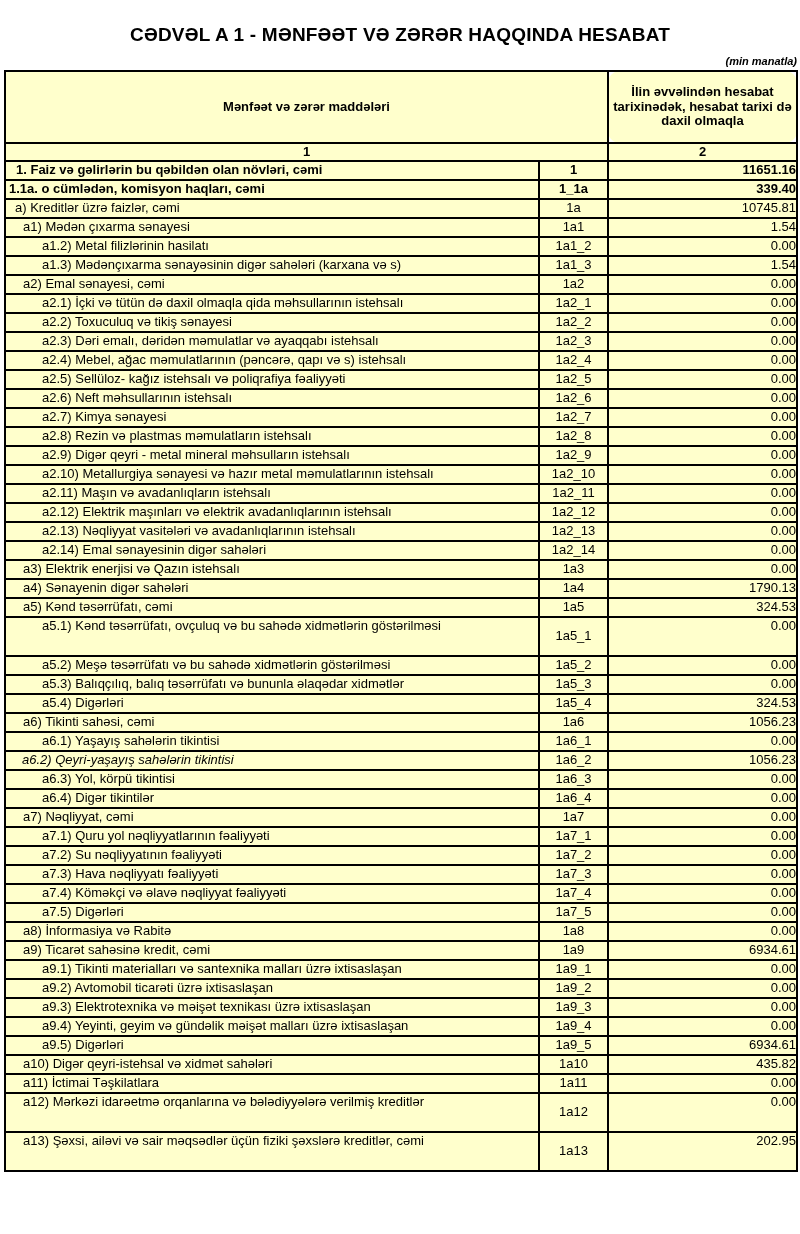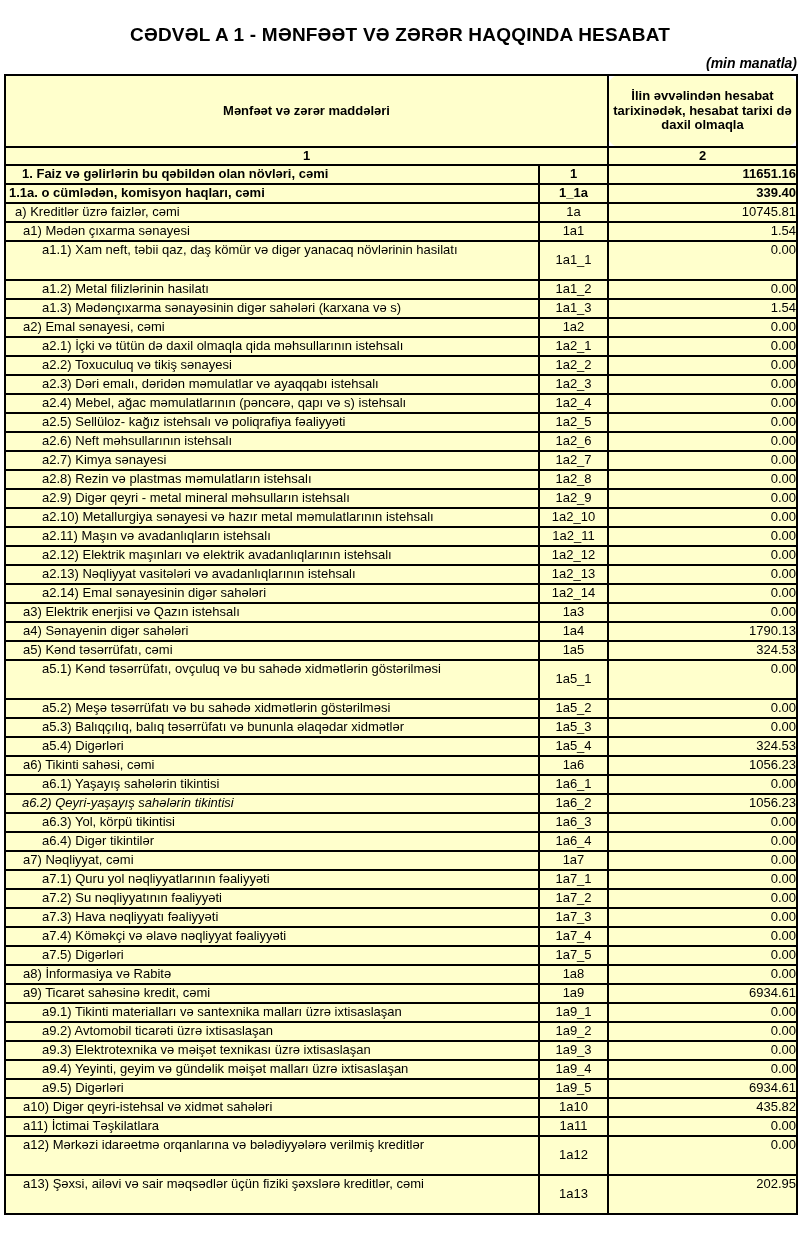--- a/index.html
+++ b/index.html
@@ -15,21 +15,21 @@
     text-align:center;
     font-weight:bold;
     font-size:19px;
     letter-spacing:.2px;
   }
   .note{
     margin:9px 3px 3px 0;
     text-align:right;
     font-style:italic;
     font-weight:bold;
-    font-size:14px;
+    font-size:11px;
   }
   table.report{
     border-collapse:collapse;
     table-layout:fixed;
     width:792px;
     margin-left:4px;
   }
   table.report td, table.report th{
     border:2px solid #000;
     background:#FFFFCC;
@@ -92,44 +92,39 @@
       <th class="items-head" colspan="2">Mənfəət və zərər maddələri</th>
       <th class="value-head">İlin əvvəlindən hesabat tarixinədək, hesabat tarixi də daxil olmaqla</th>
     </tr>
     <tr class="numrow">
       <td colspan="2">1</td>
       <td>2</td>
     </tr>
   </thead>
   <tbody class="data" id="rows">
       <tr class="bold">
-        <td class="lbl" style="padding-left: 16px;">1. Faiz və gəlirlərin bu qəbildən olan növləri, cəmi</td>
+        <td class="lbl" style="padding-left: 10px;">1. Faiz və gəlirlərin bu qəbildən olan növləri, cəmi</td>
         <td class="code">1</td>
         <td class="val">11651.16</td>
       </tr>
       <tr class="bold">
         <td class="lbl" style="padding-left: 3px;">1.1a. o cümlədən, komisyon haqları, cəmi</td>
         <td class="code">1_1a</td>
         <td class="val white">339.40</td>
       </tr>
       <tr>
         <td class="lbl" style="padding-left: 9px;">a) Kreditlər üzrə faizlər, cəmi</td>
         <td class="code">1a</td>
         <td class="val">10745.81</td>
       </tr>
       <tr>
         <td class="lbl" style="padding-left: 17px;">a1) Mədən çıxarma sənayesi</td>
         <td class="code">1a1</td>
         <td class="val">1.54</td>
       </tr>
-      <tr class="tall">
-        <td class="lbl" style="padding-left: 36px;">a1.1) Xam neft, təbii qaz, daş kömür və digər yanacaq növlərinin hasilatı</td>
-        <td class="code">1a1_1</td>
-        <td class="val white">0.00</td>
-      </tr>
       <tr>
         <td class="lbl" style="padding-left: 36px;">a1.2) Metal filizlərinin hasilatı</td>
         <td class="code">1a1_2</td>
         <td class="val white">0.00</td>
       </tr>
       <tr>
         <td class="lbl" style="padding-left: 36px;">a1.3) Mədənçıxarma sənayəsinin digər sahələri (karxana və s)</td>
         <td class="code">1a1_3</td>
         <td class="val white">1.54</td>
       </tr>

